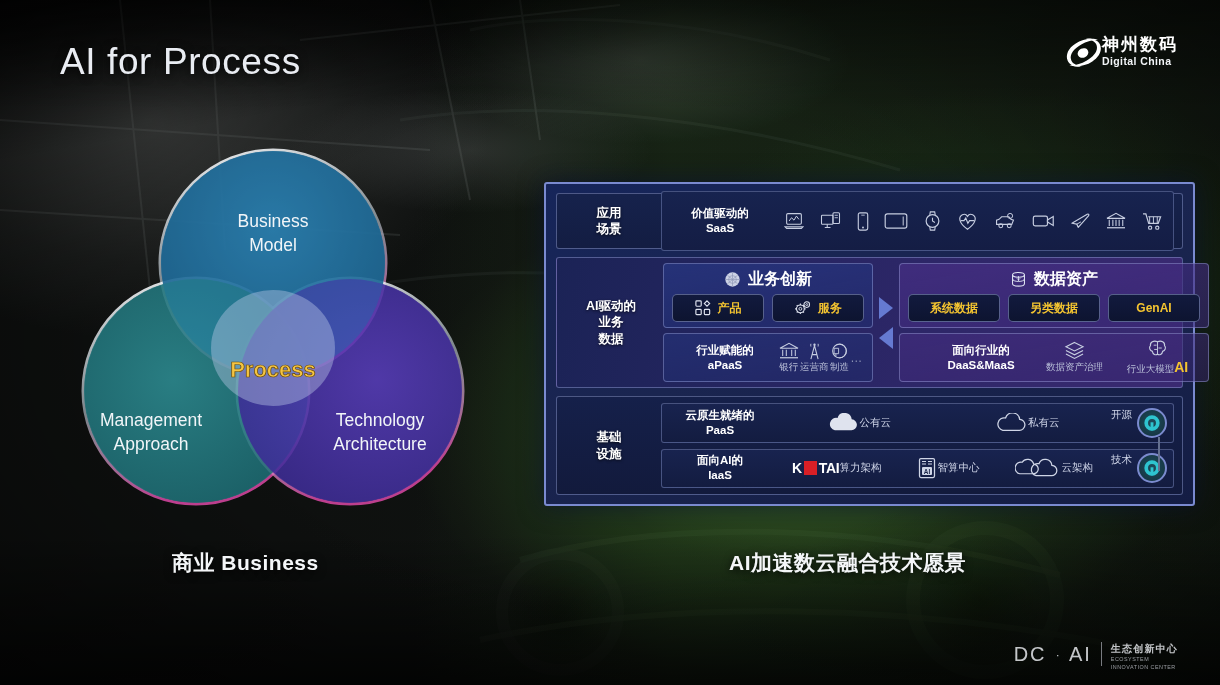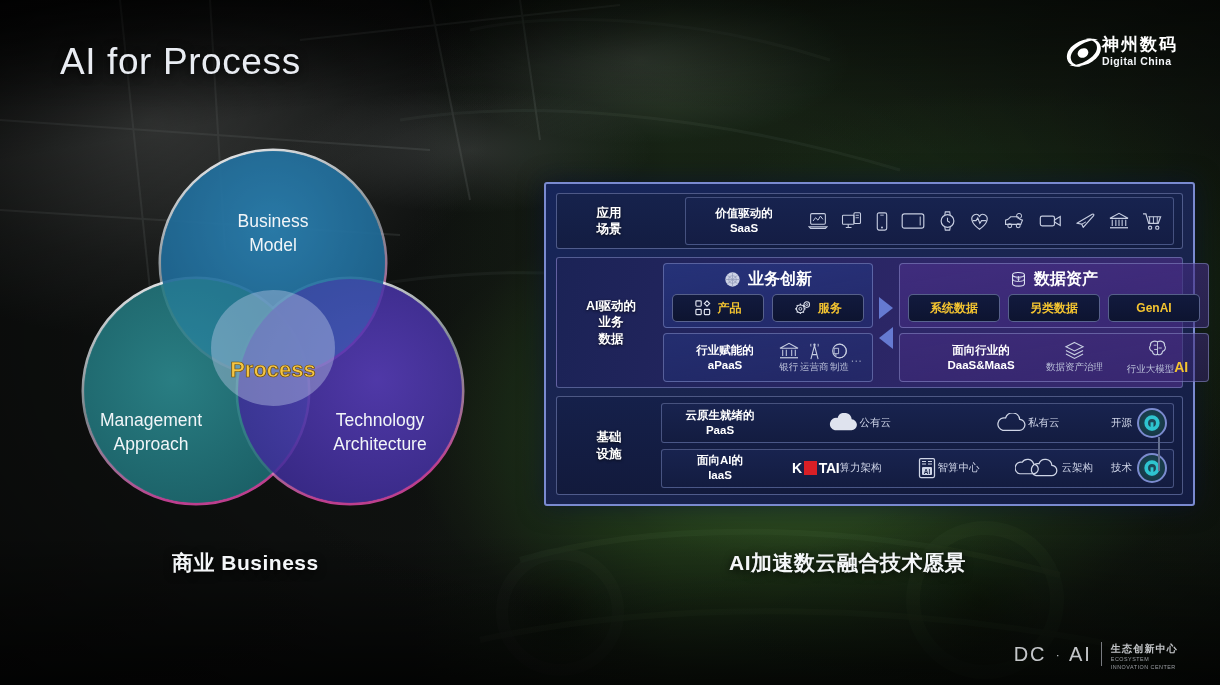--- a/index.html
+++ b/index.html
@@ -115,22 +115,21 @@
     text-shadow: 0 1px 3px rgba(0,0,0,.7);
   }
   .band-body { flex: 1; display: flex; }
 
   
   .saas-box {
     flex: 1; display: flex; align-items: center; gap: 6px;
     border: 1px solid rgba(150,165,220,.38);
     border-radius: 3px; padding: 4px 10px 4px 6px;
     background: linear-gradient(180deg,#17234f,#141d44);
-    height: 48px;
-    margin-left: 24px;
+    height: 60px;
   }
   .saas-title {
     color: #fff; font-size: 11.5px; font-weight: 700; line-height: 1.28;
     text-align: center; width: 104px; flex: 0 0 104px;
   }
   .icon-strip { flex: 1; display: flex; align-items: center; justify-content: space-between; padding-left: 6px; }
   .icon-strip svg { display:block; }
 
   
   .col2 { flex: 1; display: flex; flex-direction: column; gap: 5px; }
@@ -188,21 +187,21 @@
     background: linear-gradient(180deg,#18234f,#131c40);
     display: flex; align-items: center;
     padding: 0 6px 0 4px;
   }
   .infra-title {
     color: #fff; font-size: 11.5px; font-weight: 700; line-height: 1.3;
     text-align: center; width: 108px; flex: 0 0 108px;
   }
   .infra-items { flex: 1; display: flex; align-items: center; justify-content: space-around; }
   .ih { display: flex; align-items: center; color: #cfd5e8; font-size: 10.5px; justify-content: flex-end; }
-  .badge-side { width: 56px; flex: 0 0 56px; display:flex; align-items:center; justify-content:flex-end; gap:5px; }
+  .badge-side { width: 56px; flex: 0 0 56px; display:flex; align-items:flex-start; justify-content:flex-end; gap:5px; }
   .badge-lbl { color: #cfd5e8; font-size: 10.5px; }
   .ring {
     width: 30px; height: 30px; border-radius: 50%;
     border: 2px solid #7b8bcf;
     display: flex; align-items: center; justify-content: center;
     background: radial-gradient(circle at 50% 45%, #1d4c5c 0%, #14303c 100%);
   }
   .connector {
     position: absolute; right: 14px; top: 34px;
     width: 2px; height: 34px; background: #64708f;

